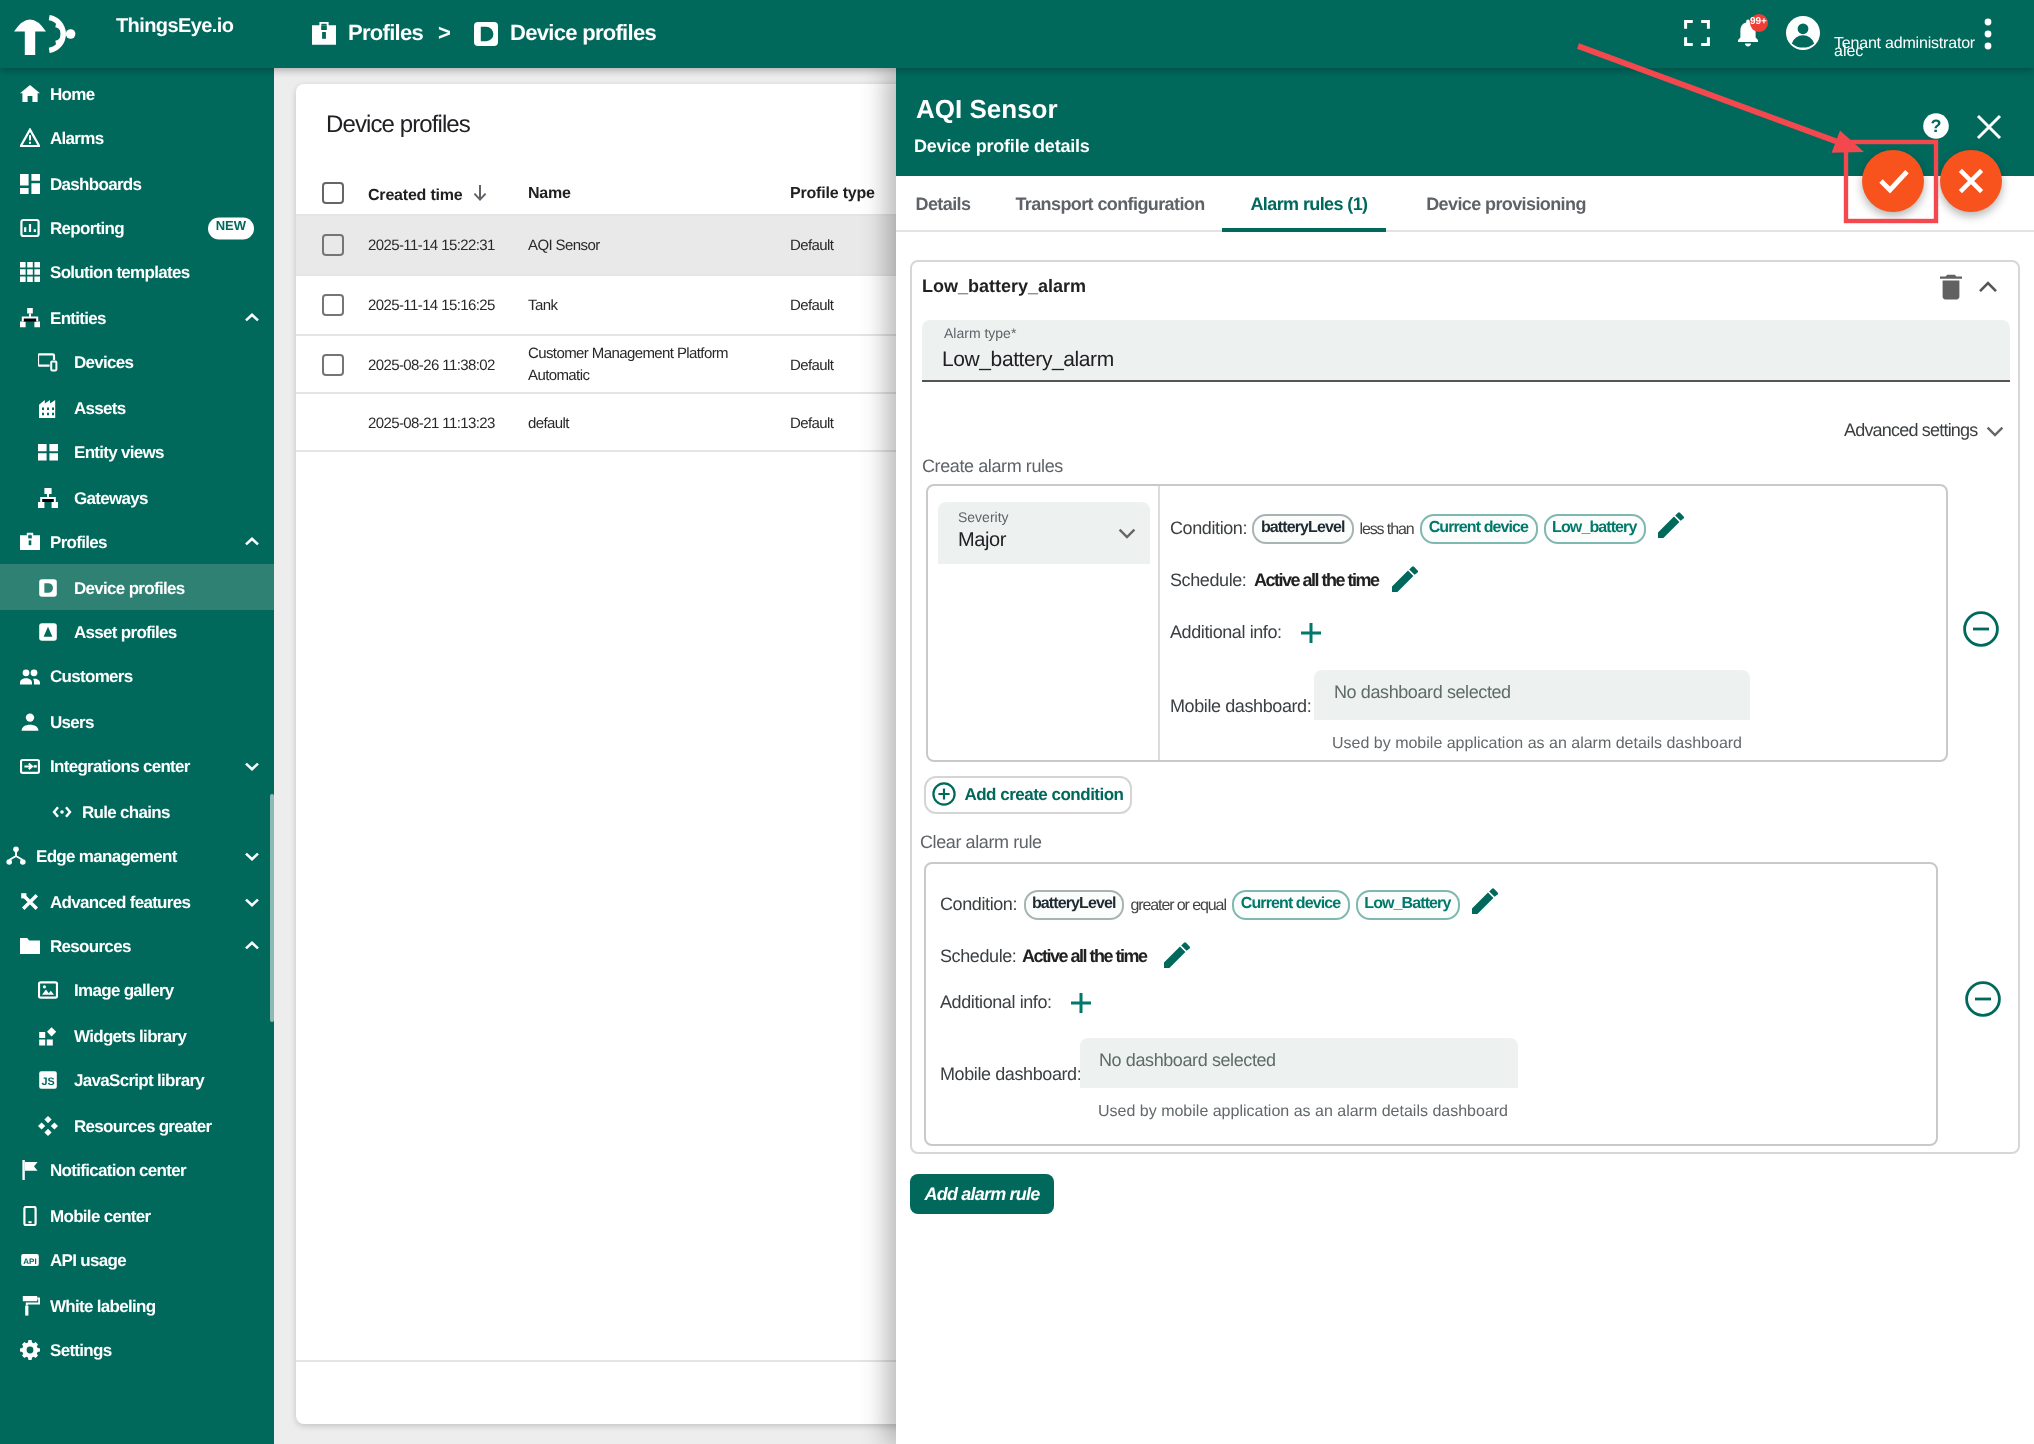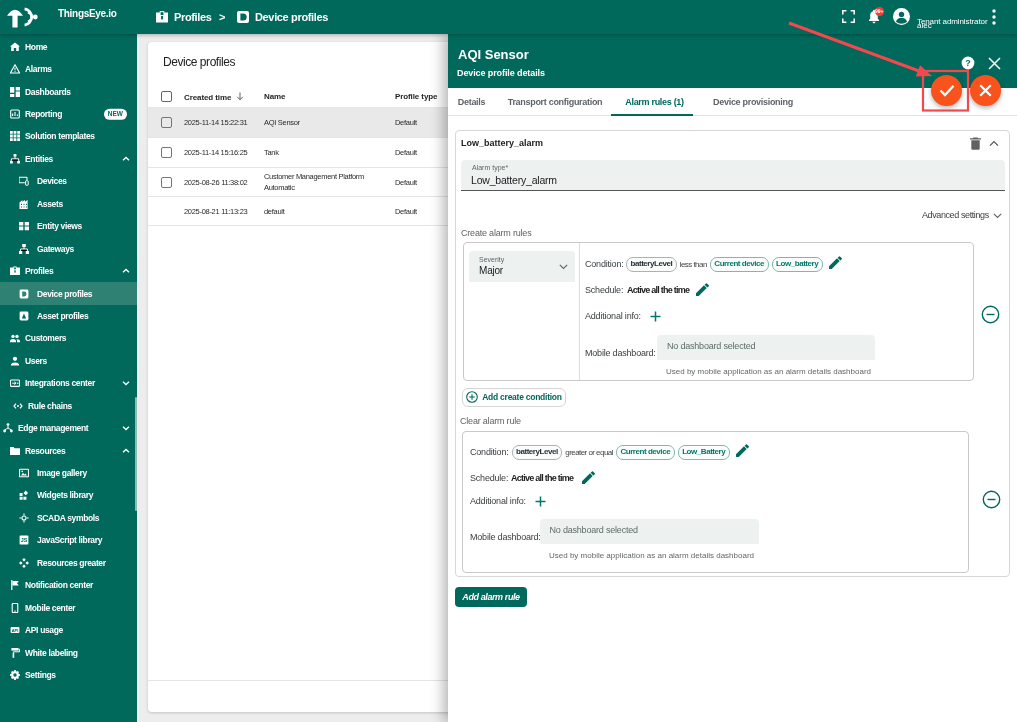--- a/index.html
+++ b/index.html
@@ -261,21 +261,21 @@
             <rect x="6.8" y="4.6" width="1.6" height="1.2" fill="#fff"></rect>
           </svg>
         </span>
         <span class="mlabel">Integrations center</span>
         <span class="mchev">
           <svg width="8" height="8" viewBox="0 0 8 8">
             <path d="M1 2.8 4 5.6 7 2.8" stroke="#fff" stroke-width="1.3" fill="none"></path>
           </svg>
         </span>
       </div>
-<div class="mi" style="padding-left:12px">
+<div class="mi" style="padding-left:25px">
         <span class="mic" style="margin-right:5px">
           <svg width="10" height="10" viewBox="0 0 10 10">
             <path d="M3 2.6 1 5l2 2.4M7 2.6 9 5 7 7.4" stroke="#fff" stroke-width="1.2" fill="none"></path>
             <circle cx="5" cy="5" r=".9" fill="#fff"></circle>
           </svg>
         </span>
         <span class="mlabel">Rule chains</span>
       </div>
 <div class="mi" style="padding-left:2px">
         <span class="mic" style="margin-right:5px">
@@ -289,20 +289,34 @@
         <span class="mlabel">Edge management</span>
         <span class="mchev">
           <svg width="8" height="8" viewBox="0 0 8 8">
             <path d="M1 2.8 4 5.6 7 2.8" stroke="#fff" stroke-width="1.3" fill="none"></path>
           </svg>
         </span>
       </div>
 <div class="mi" style="padding-left:9px">
         <span class="mic" style="margin-right:5px">
           <svg width="10" height="10" viewBox="0 0 10 10">
+            <path d="M1.6 1.6 8.4 8.4M8.4 1.6 1.6 8.4" stroke="#fff" stroke-width="1.7"></path>
+            <rect x="0.6" y="0.6" width="2.6" height="2.6" fill="#fff"></rect>
+          </svg>
+        </span>
+        <span class="mlabel">Advanced features</span>
+        <span class="mchev">
+          <svg width="8" height="8" viewBox="0 0 8 8">
+            <path d="M1 2.8 4 5.6 7 2.8" stroke="#fff" stroke-width="1.3" fill="none"></path>
+          </svg>
+        </span>
+      </div>
+<div class="mi" style="padding-left:9px">
+        <span class="mic" style="margin-right:5px">
+          <svg width="10" height="10" viewBox="0 0 10 10">
             <path fill="#fff" d="M0 1h3.6l1 1.2H10V9H0z"></path>
           </svg>
         </span>
         <span class="mlabel">Resources</span>
         <span class="mchev">
           <svg width="8" height="8" viewBox="0 0 8 8">
             <path d="M1 5.2 4 2.4l3 2.8" stroke="#fff" stroke-width="1.3" fill="none"></path>
           </svg>
         </span>
       </div>
@@ -317,29 +331,20 @@
         <span class="mlabel">Image gallery</span>
       </div>
 <div class="mi" style="padding-left:18px">
         <span class="mic" style="margin-right:8px">
           <svg width="10" height="10" viewBox="0 0 10 10">
             <path fill="#fff" d="M.6 3h3v3h-3zM.6 6.8h3v3h-3zM4.4 6.8h3v3h-3z"></path>
             <path fill="#fff" d="m6.8.6 2.3 2.3-2.3 2.3-2.3-2.3z"></path>
           </svg>
         </span>
         <span class="mlabel">Widgets library</span>
-      </div>
-<div class="mi" style="padding-left:18px">
-        <span class="mic" style="margin-right:8px">
-          <svg width="10" height="10" viewBox="0 0 10 10">
-            <circle cx="5" cy="5" r="2" fill="none" stroke="#fff" stroke-width="1.1"></circle>
-            <path d="M5 .4v2M5 7.6v2M.4 5h2M7.6 5h2" stroke="#fff" stroke-width="1.1"></path>
-          </svg>
-        </span>
-        <span class="mlabel">SCADA symbols</span>
       </div>
 <div class="mi" style="padding-left:18px">
         <span class="mic" style="margin-right:8px">
           <svg width="10" height="10" viewBox="0 0 10 10">
             <rect x=".6" y=".6" width="8.8" height="8.8" rx="1" fill="#fff"></rect>
             <text x="5" y="7.4" font-family="Liberation Sans" font-size="5.4" font-weight="bold" fill="#00695C" text-anchor="middle">JS</text>
           </svg>
         </span>
         <span class="mlabel">JavaScript library</span>
       </div>

